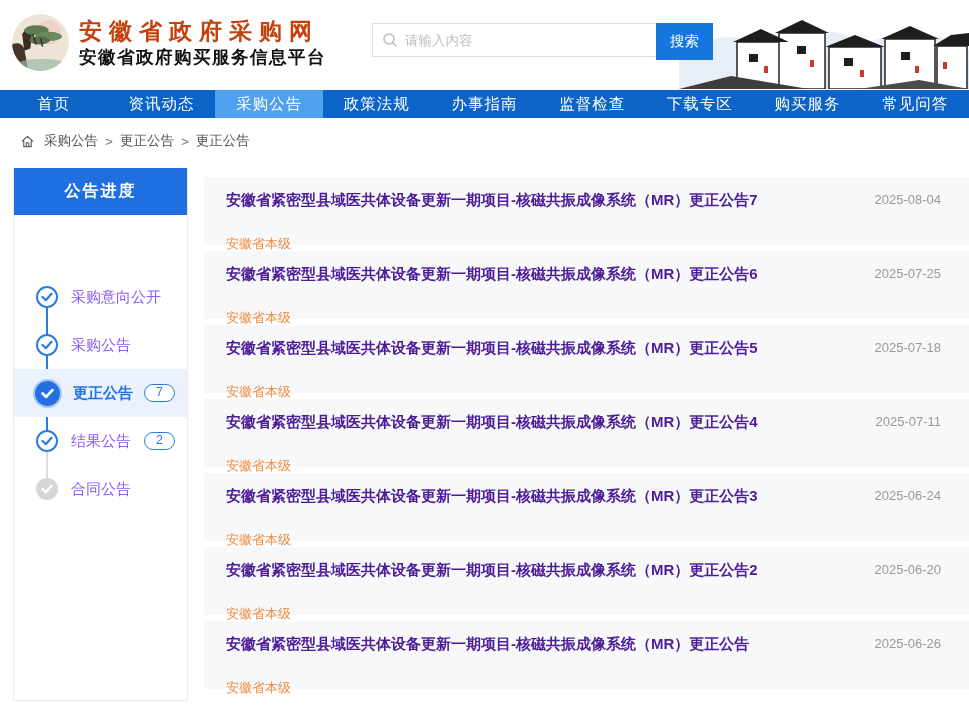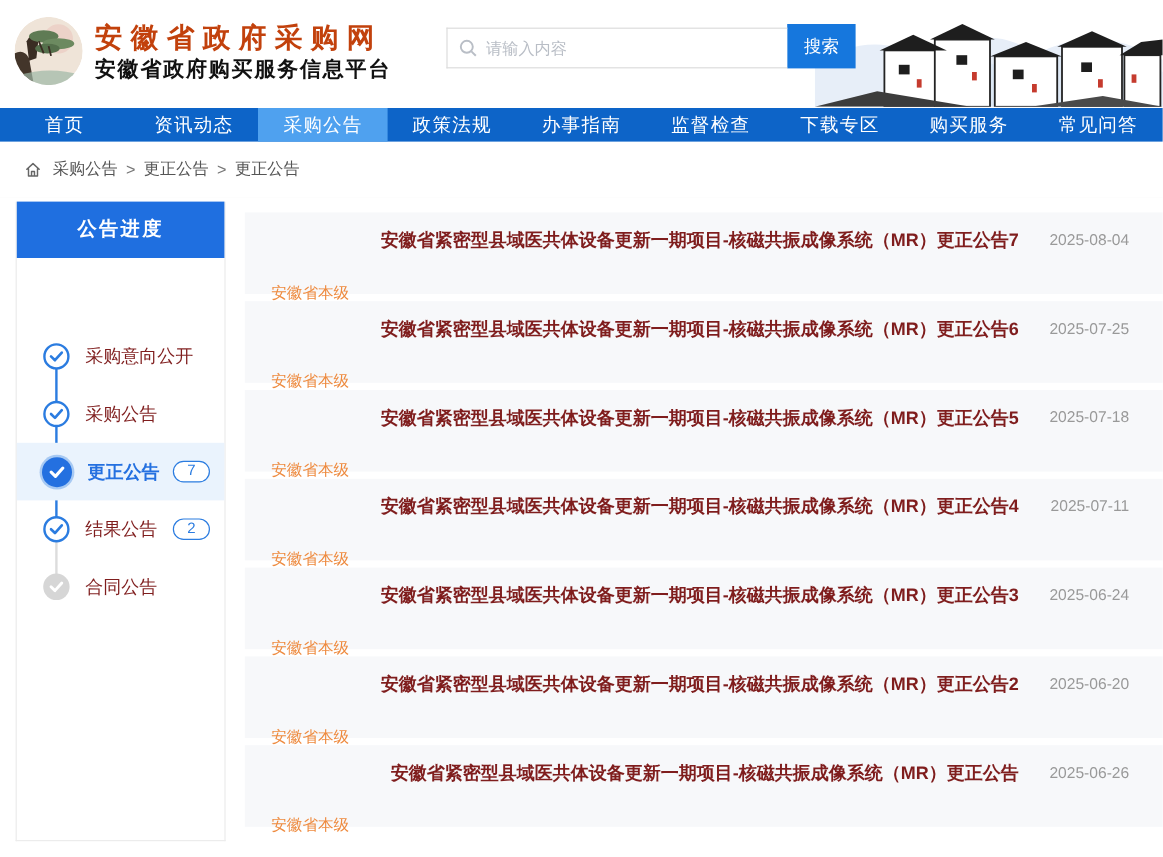--- a/index.html
+++ b/index.html
@@ -7,21 +7,21 @@
     font-family:"Liberation Sans","DejaVu Sans",sans-serif; }
 
   
   .header { position:relative; height:90px; background:#fff; }
   .painting { position:absolute; right:0; top:0; width:290px; height:89px; pointer-events:none; }
   .logo { position:absolute; left:12px; top:14px; width:57px; height:57px; border-radius:50%;
     overflow:hidden; cursor:pointer; }
   .brand { position:absolute; left:79px; top:17px; }
   .brand-title { font-size:23px; font-weight:bold; color:#c2410c; letter-spacing:7px; line-height:28px; white-space:nowrap; }
   .brand-sub { font-size:17.5px; font-weight:bold; color:#111; letter-spacing:1.5px; line-height:24px; white-space:nowrap; }
-  .searchbar { position:absolute; left:372px; top:23px; height:34px; display:flex; z-index:2;align-items:flex-end; }
+  .searchbar { position:absolute; left:372px; top:23px; height:34px; display:flex; z-index:2; }
   .search-wrap { position:relative; }
   .search-input { width:284px; height:34px; border:1px solid #ddd; border-right:none; outline:none;
     padding:0 8px 0 32px; font-size:13.5px; color:#333; background:#fff; }
   .search-input::placeholder { color:#b9bec6; }
   .search-icon { position:absolute; left:10px; top:9px; width:16px; height:16px; }
   .search-btn { width:57px; height:37px; background:#1677dd; color:#fff; border:none; font-size:14.5px;
     cursor:pointer; }
 
   
   .nav { display:flex; height:28px; background:#0d64c8; position:relative; z-index:3; }
@@ -49,30 +49,30 @@
   .t-line.blue { top:82px; height:144px; background:#2b7ce0; }
   .t-line.gray { top:226px; height:48px; background:#dcdcdc; }
   .step { position:relative; height:48px; display:flex; align-items:center; padding:0 12px 0 22px;
     cursor:pointer; }
   .step.active { background:#eaf3fd; }
   .dot { width:22px; height:22px; border-radius:50%; background:#fff; border:2px solid #2b7ce0;
     display:flex; align-items:center; justify-content:center; flex:none; position:relative; z-index:1; }
   .step.active .dot { width:25px; height:25px; background:#2470e0; border:none;
     box-shadow:0 0 0 2px rgba(43,124,224,.35); margin-left:-1px; }
   .step.pending .dot { background:#d6d6d6; border:none; width:22px; height:22px; }
-  .step-label { margin-left:13px; font-size:15px; color:#7f1d1d; white-space:nowrap; }
+  .step-label { margin-left:13px; font-size:15px; color:#8b5cf6; white-space:nowrap; }
   .step.active .step-label { color:#2470e0; font-weight:bold; }
   .badge { margin-left:auto; min-width:31px; height:18px; border:1.5px solid #2b7ce0; border-radius:10px;
     color:#2b7ce0; font-size:12.5px; line-height:15px; text-align:center; padding:0 4px; background:#fff; }
 
   
   .list { position:absolute; left:204px; right:0; top:12px; }
   .row { position:relative; height:68px; background:#f7f8fa; margin-bottom:6px; padding:14px 120px 0 22px;
     cursor:pointer; }
-  .row-title { font-size:15px; font-weight:600; color:#7f1d1d; white-space:nowrap; overflow:hidden;text-align:right; }
+  .row-title { font-size:15px; font-weight:600; color:#4c1d95; white-space:nowrap; overflow:hidden; }
   .row-tag { margin-top:25px; font-size:13px; color:#ee8a3e; }
   .row-date { position:absolute; right:28px; top:15px; font-size:13px; color:#999; }
 </style>
 </head>
 <body>
 
 <div class="header">
 
   <svg class="painting" viewBox="0 0 290 89" preserveAspectRatio="none">
     <path d="M0,55 Q45,22 95,50 Q140,15 185,45 Q235,18 290,50 L290,89 L0,89 Z" fill="#e7eef8"></path>

